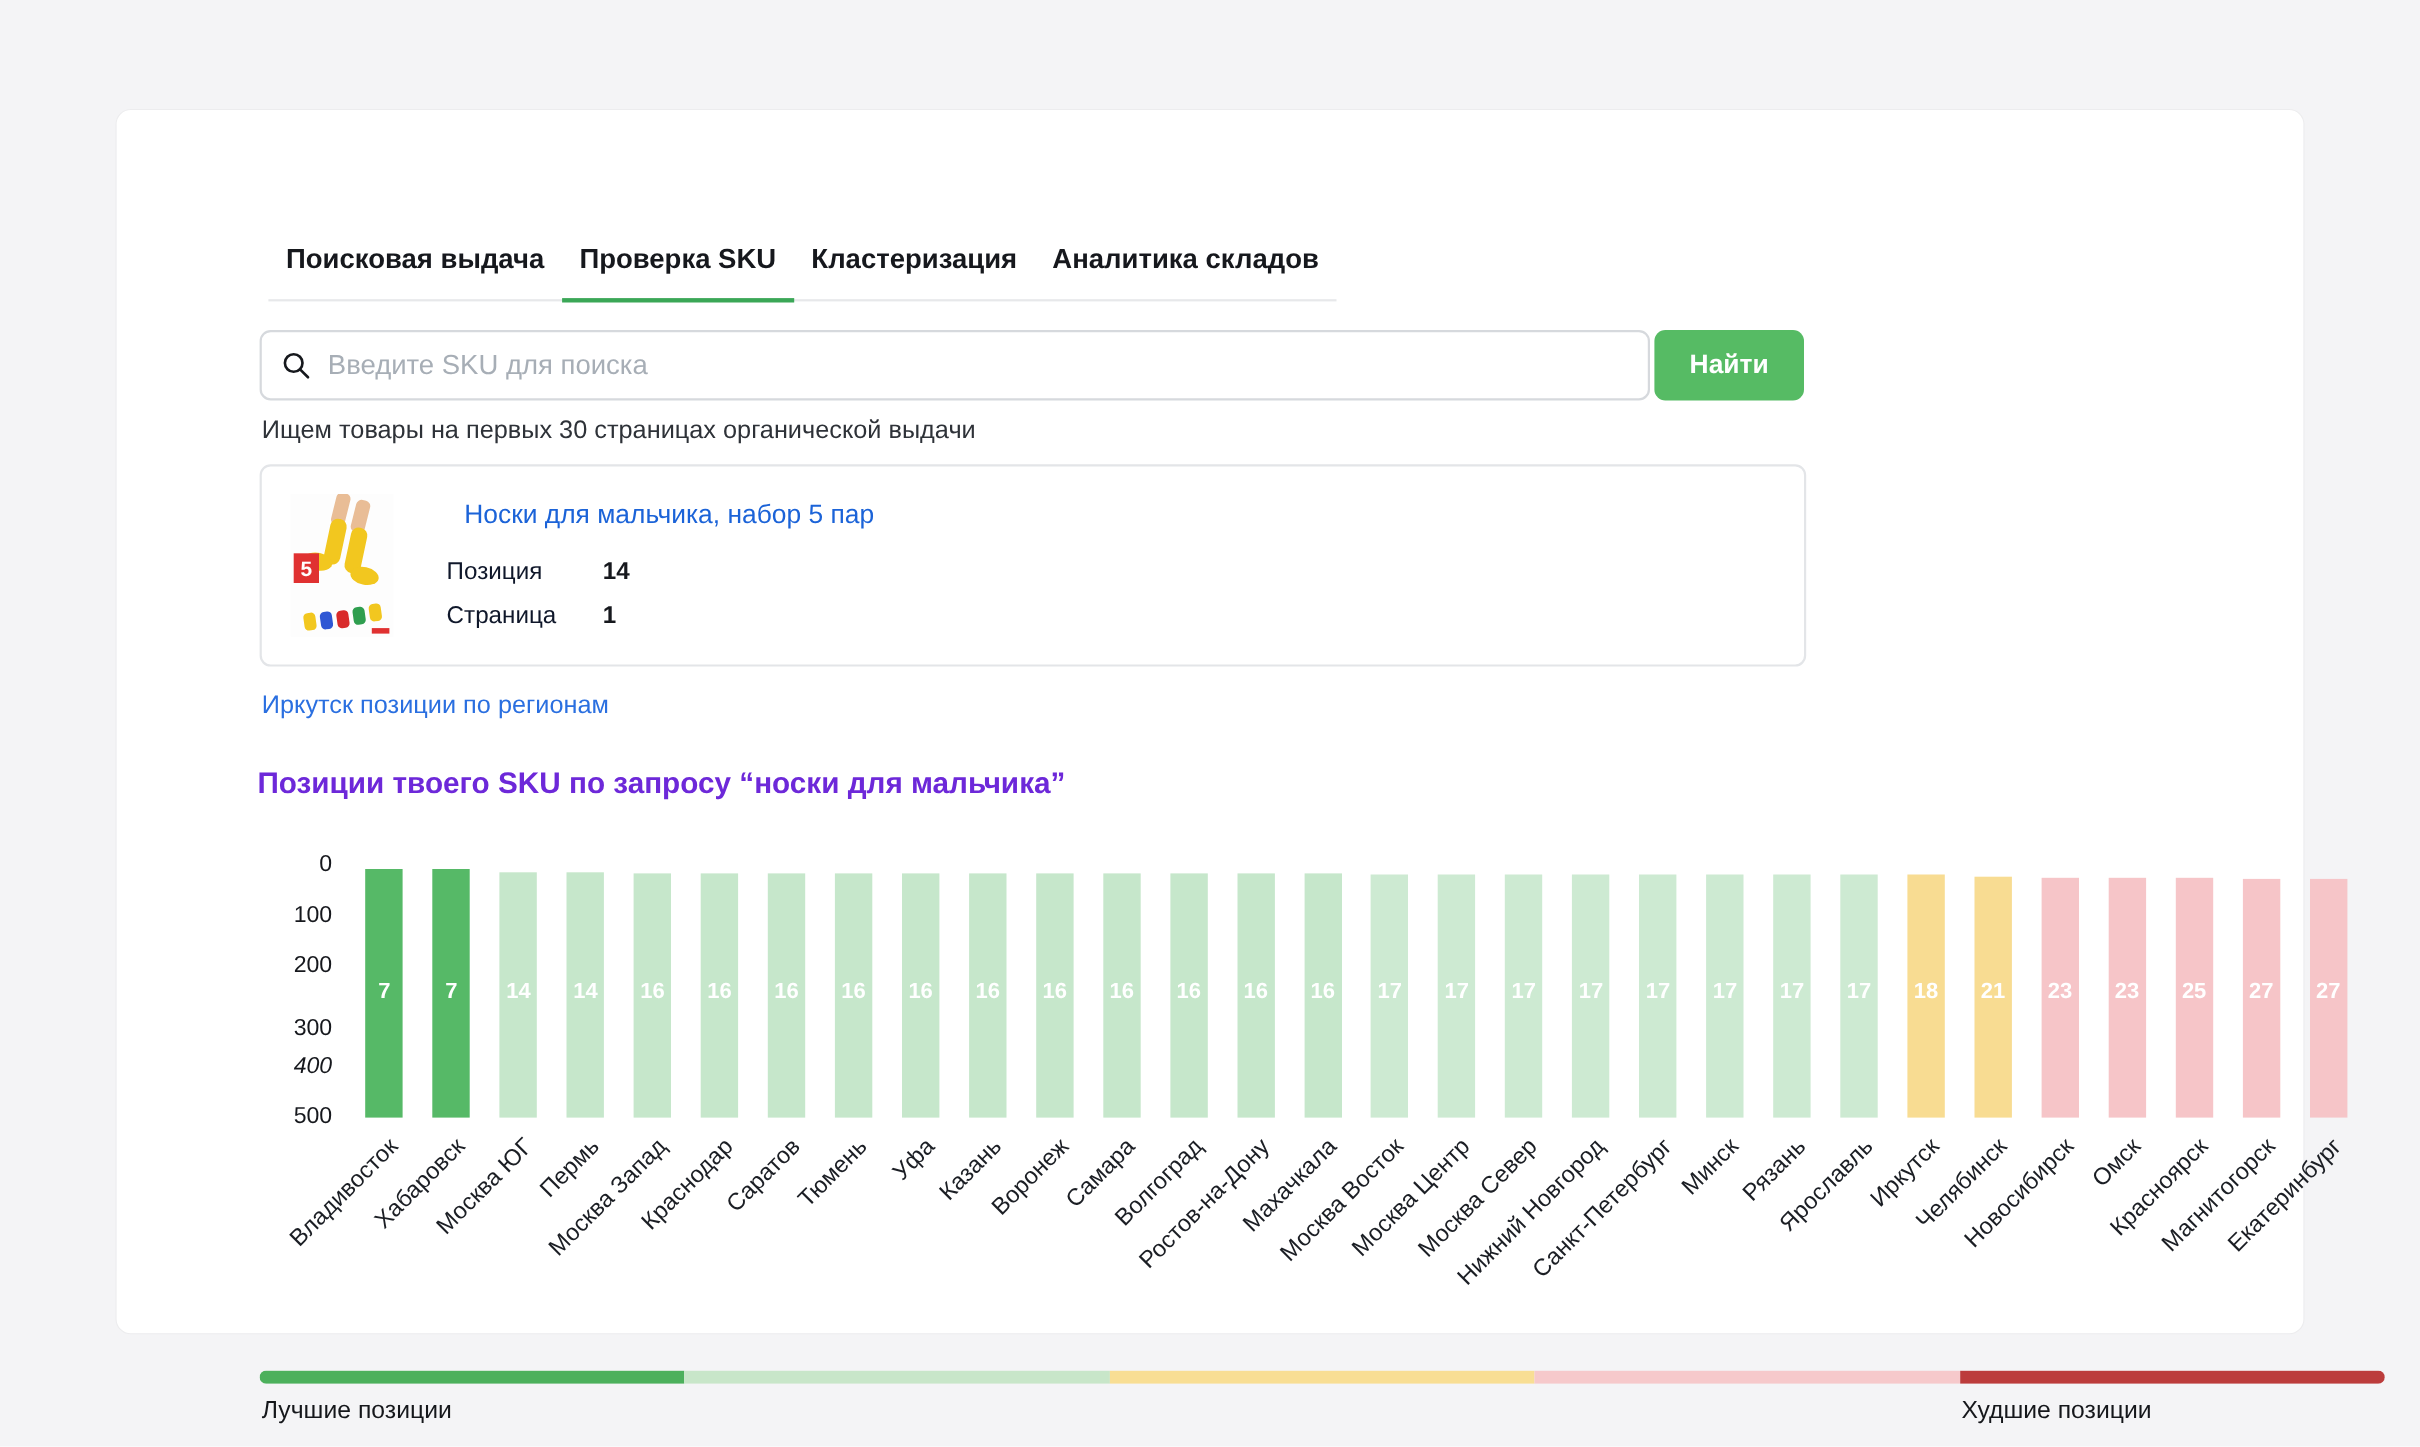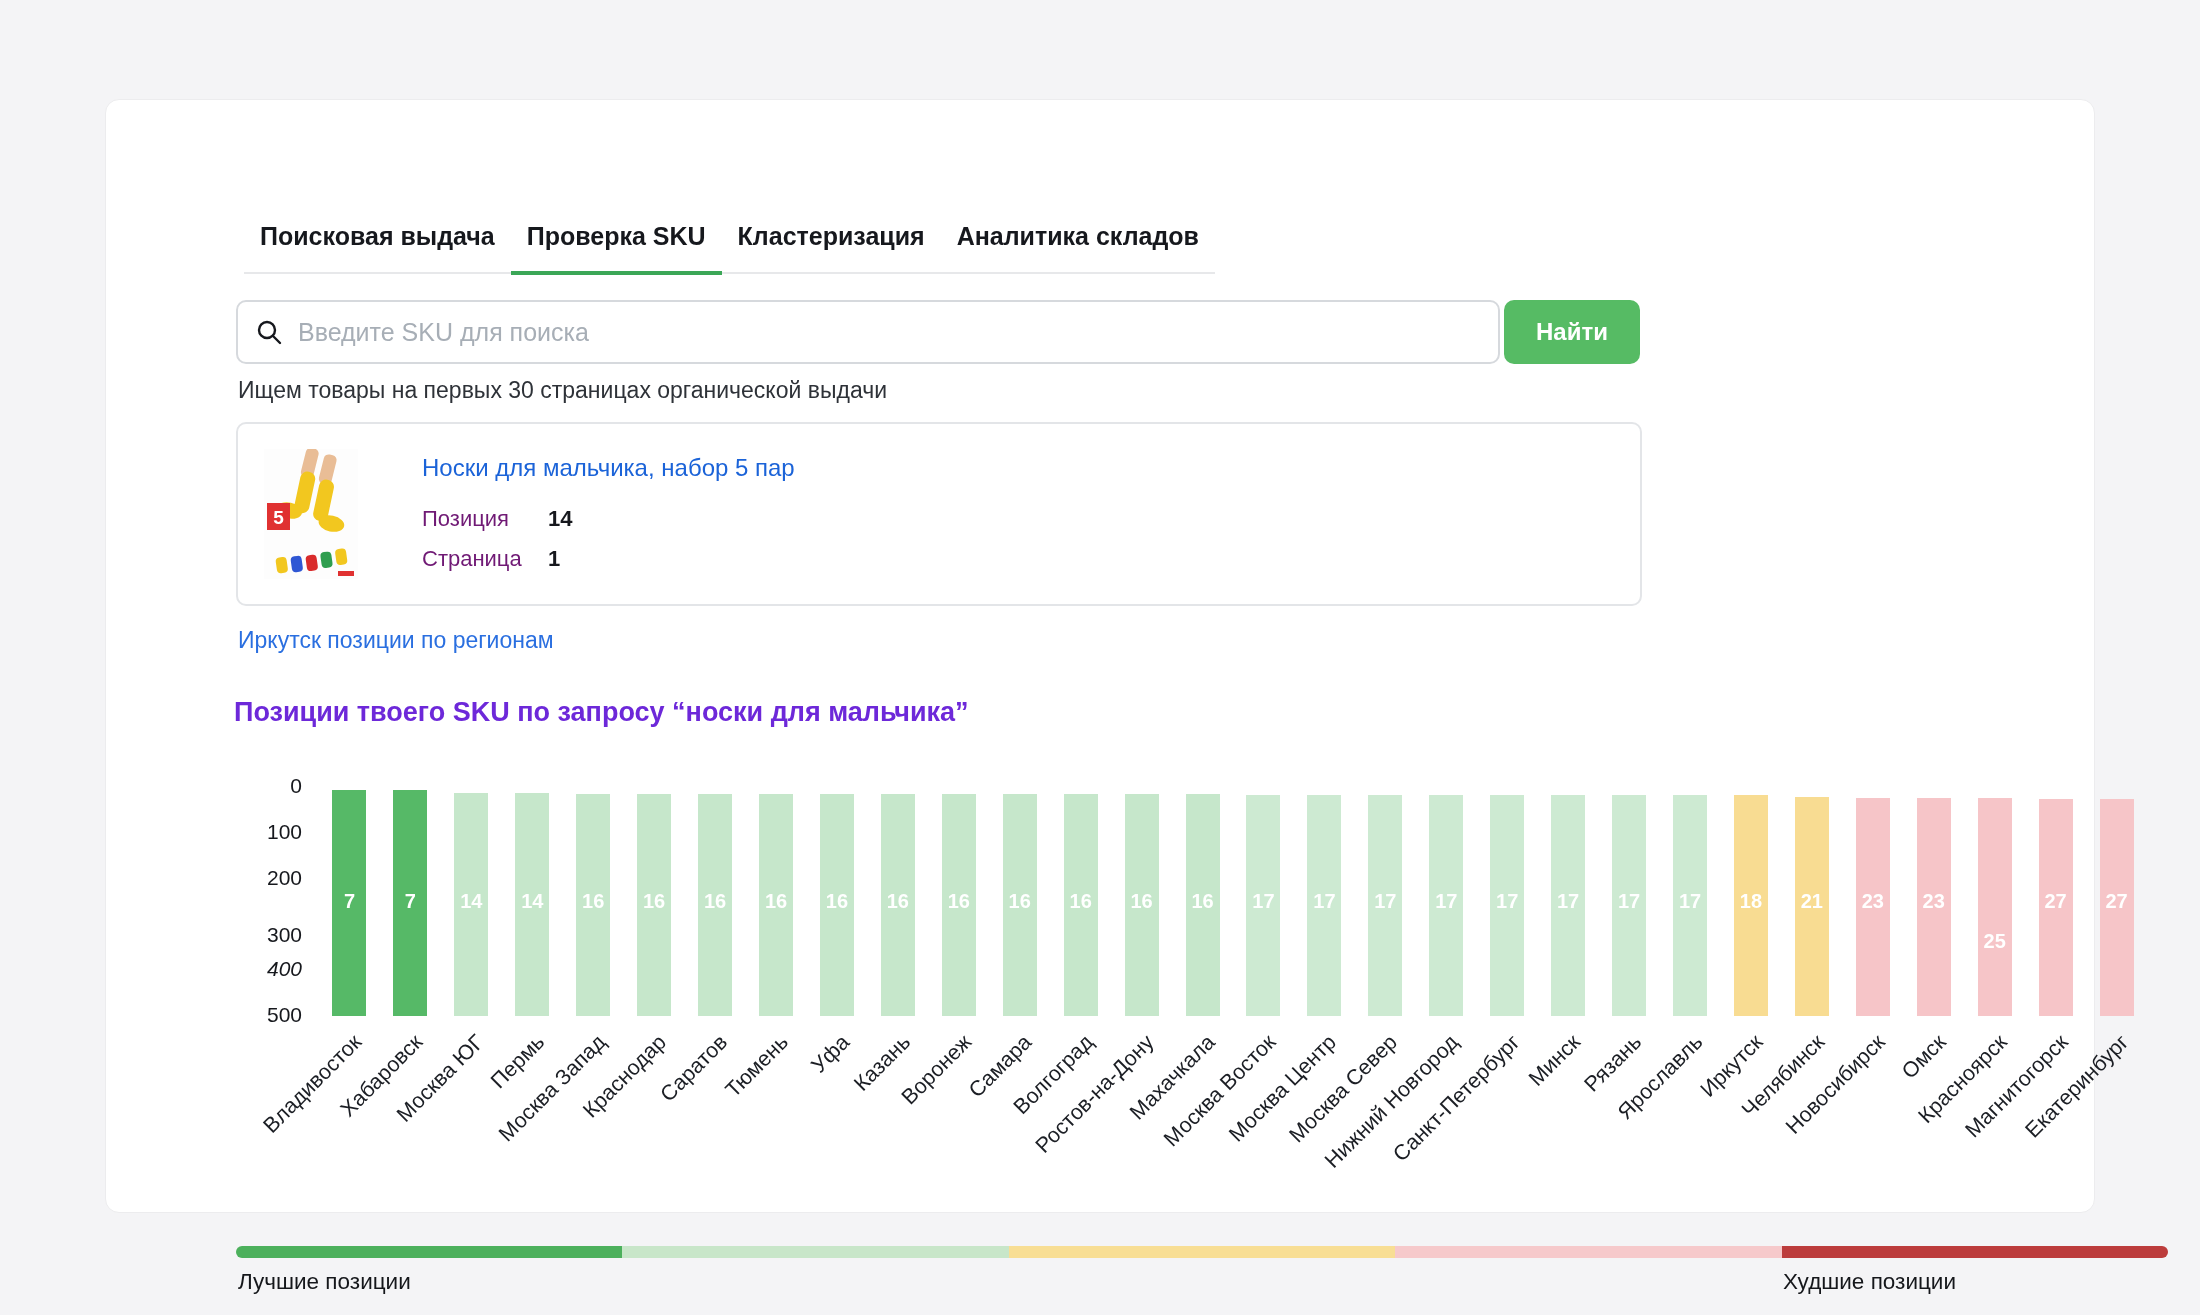--- a/index.html
+++ b/index.html
@@ -52,21 +52,21 @@
     font-family:"Liberation Sans", sans-serif;
   }
   .helper { position:absolute; left:132px; top:277px; font-size:23px; color:#2e3238; }
   
   .product-card {
     position:absolute; left:130px; top:322px; width:1406px; height:184px;
     border:2px solid #e3e5e8; border-radius:10px; box-sizing:border-box;
   }
   .product-image { position:absolute; left:26px; top:25px; width:94px; height:130px; }
   .product-title { position:absolute; left:184px; top:30px; font-size:24px; font-weight:500; color:#1b63d8; cursor:pointer; }
-  .product-row-label { position:absolute; left:184px; font-size:22px; color:#701a75;text-align:right; }
+  .product-row-label { position:absolute; left:168px; font-size:22px; color:#0f172a;text-align:right; }
   .product-row-value { position:absolute; left:310px; font-size:22px; font-weight:700; color:#16181d; }
   .row1 { top:82px; }
   .row2 { top:122px; }
   
   .toggle-link { position:absolute; left:132px; top:527px; font-size:23px; color:#2a6fe0; cursor:pointer; }
   
   .chart-title { position:absolute; left:128px; top:597px; font-size:27px; font-weight:700; color:#6d28d9; }
   #chart { position:absolute; left:130px; top:676px; width:1932px; height:420px; }
   .ytick { position:absolute; left:0; width:66px; text-align:right; font-size:21px; color:#16181d; }
   .bar { position:absolute; }
@@ -226,21 +226,21 @@
       <div class="bar" style="left: 1558.87px; top: 20.618px; width: 34px; height: 219.382px; background: rgb(248, 220, 146);"></div>
       <div class="bar-value" style="left: 1550.87px; width: 50px; top: 113.5px; color: rgb(255, 255, 255);">21</div>
       <div class="xlabel" style="right: 356.133px; top: 254px;">Челябинск</div>
       <div class="bar" style="left: 1619.8px; top: 21.534px; width: 34px; height: 218.466px; background: rgb(246, 197, 200);"></div>
       <div class="bar-value" style="left: 1611.8px; width: 50px; top: 113.5px; color: rgb(255, 255, 255);">23</div>
       <div class="xlabel" style="right: 295.2px; top: 254px;">Новосибирск</div>
       <div class="bar" style="left: 1680.73px; top: 21.534px; width: 34px; height: 218.466px; background: rgb(246, 197, 200);"></div>
       <div class="bar-value" style="left: 1672.73px; width: 50px; top: 113.5px; color: rgb(255, 255, 255);">23</div>
       <div class="xlabel" style="right: 234.267px; top: 254px;">Омск</div>
       <div class="bar" style="left: 1741.67px; top: 22.45px; width: 34px; height: 217.55px; background: rgb(246, 197, 200);"></div>
-      <div class="bar-value" style="left: 1733.67px; width: 50px; top: 113.5px; color: rgb(255, 255, 255); margin-top: 40px;">25</div>
+      <div class="bar-value" style="left: 1733.67px; width: 50px; top: 113.5px; color: rgb(255, 255, 255);">25</div>
       <div class="xlabel" style="right: 173.333px; top: 254px;">Красноярск</div>
       <div class="bar" style="left: 1802.6px; top: 23.366px; width: 34px; height: 216.634px; background: rgb(246, 197, 200);"></div>
       <div class="bar-value" style="left: 1794.6px; width: 50px; top: 113.5px; color: rgb(255, 255, 255);">27</div>
       <div class="xlabel" style="right: 112.4px; top: 254px;">Магнитогорск</div>
       <div class="bar" style="left: 1863.53px; top: 23.366px; width: 34px; height: 216.634px; background: rgb(246, 197, 200);"></div>
       <div class="bar-value" style="left: 1855.53px; width: 50px; top: 113.5px; color: rgb(255, 255, 255);">27</div>
       <div class="xlabel" style="right: 51.4667px; top: 254px;">Екатеринбург</div>
     </div>
 
   <div id="legend-bar">

